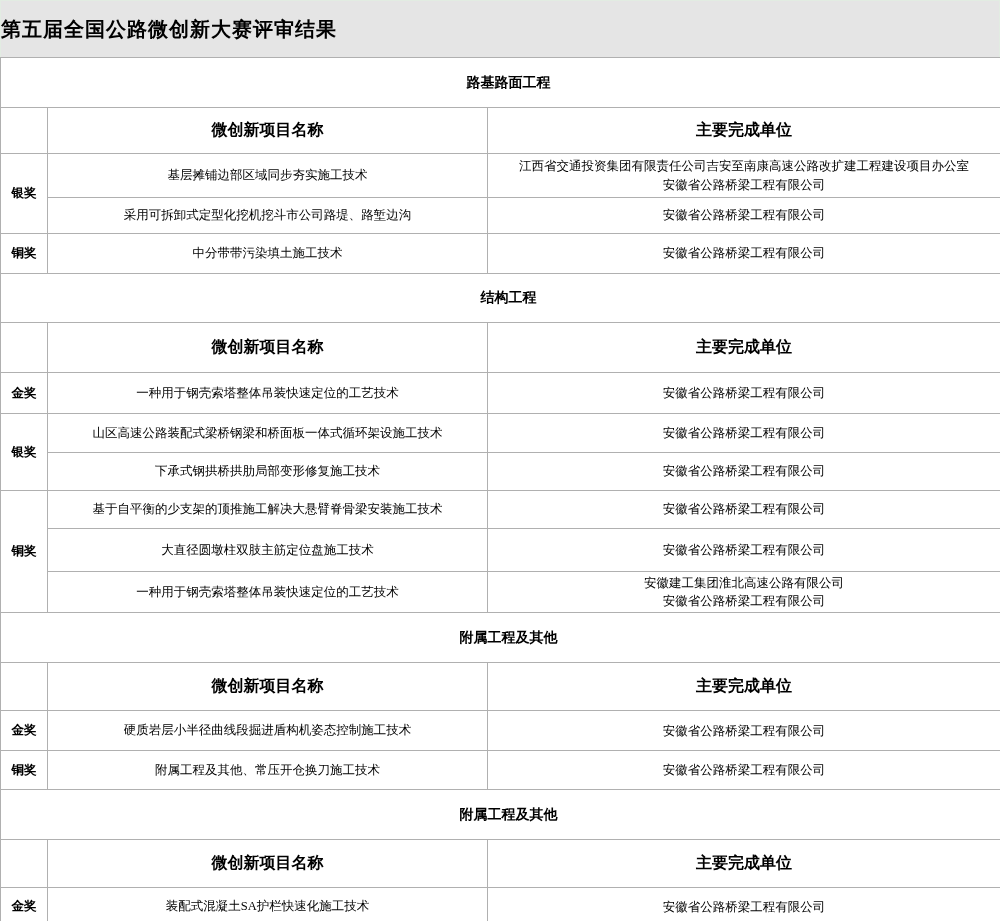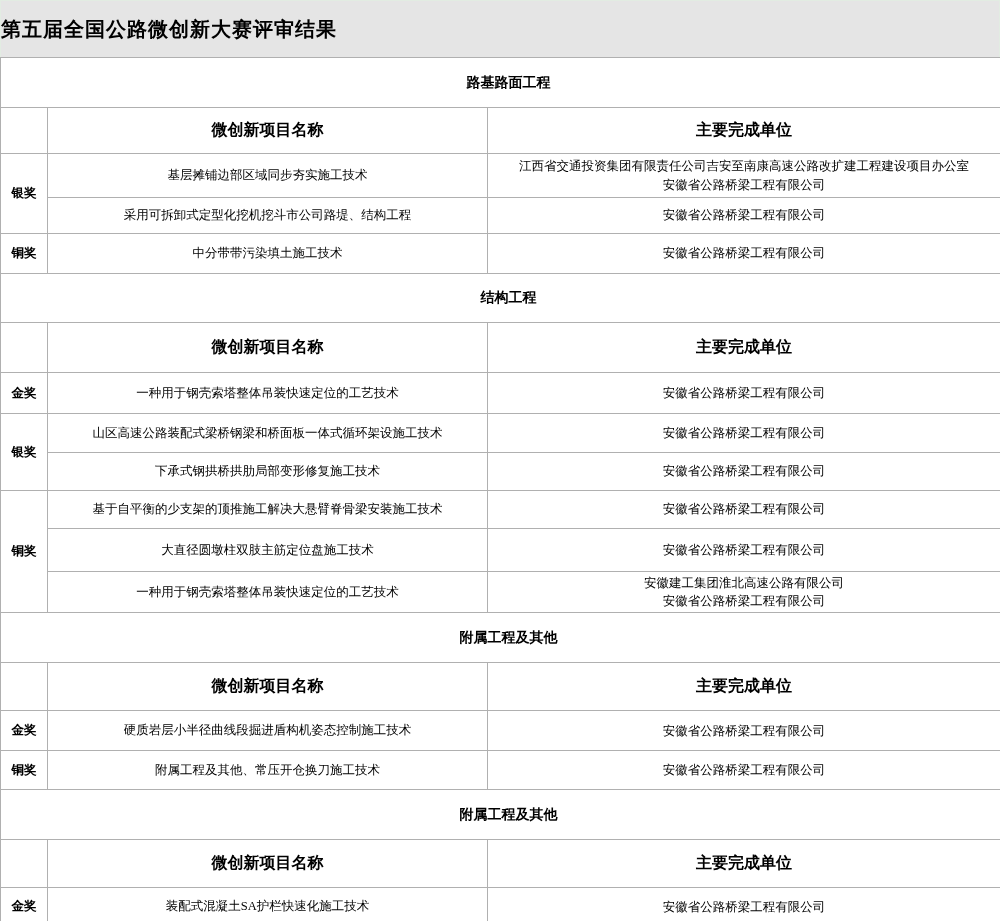--- a/index.html
+++ b/index.html
@@ -92,21 +92,21 @@
   </tr>
   <tr style="height:44px">
     <td class="award-cell" rowspan="2">银奖</td>
     <td class="project-cell">基层摊铺边部区域同步夯实施工技术</td>
     <td class="unit-cell">
       <div>江西省交通投资集团有限责任公司吉安至南康高速公路改扩建工程建设项目办公室</div>
       <div>安徽省公路桥梁工程有限公司</div>
     </td>
   </tr>
   <tr style="height:36px">
-    <td class="project-cell">采用可拆卸式定型化挖机挖斗市公司路堤、结构工程</td>
+    <td class="project-cell">采用可拆卸式定型化挖机挖斗市公司路堤、路堑边沟</td>
     <td class="unit-cell">
       <div>安徽省公路桥梁工程有限公司</div>
     </td>
   </tr>
   <tr style="height:40px">
     <td class="award-cell">铜奖</td>
     <td class="project-cell">中分带带污染填土施工技术</td>
     <td class="unit-cell">
       <div>安徽省公路桥梁工程有限公司</div>
     </td>

